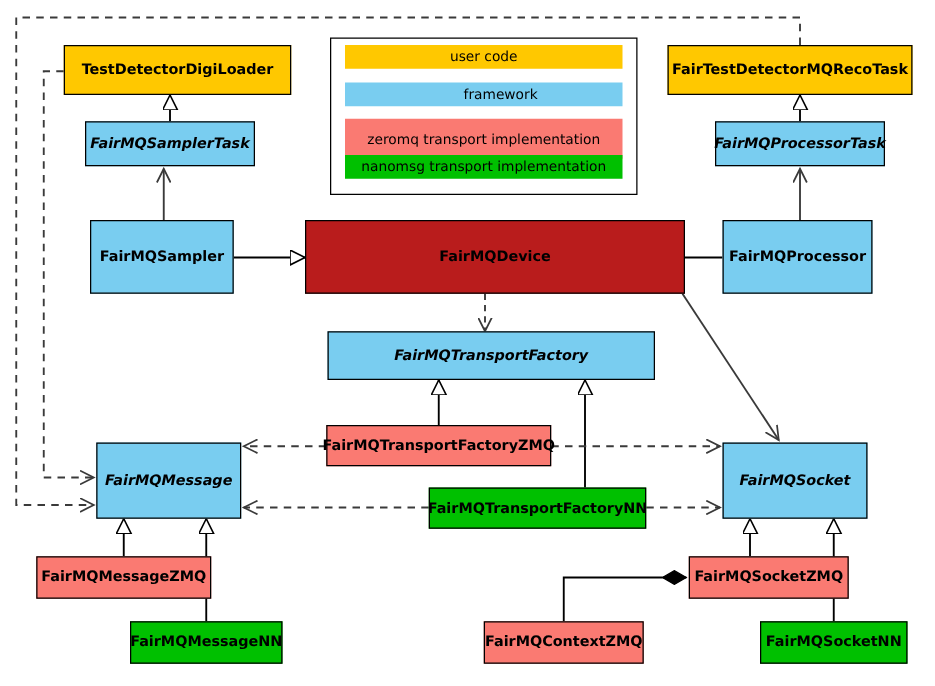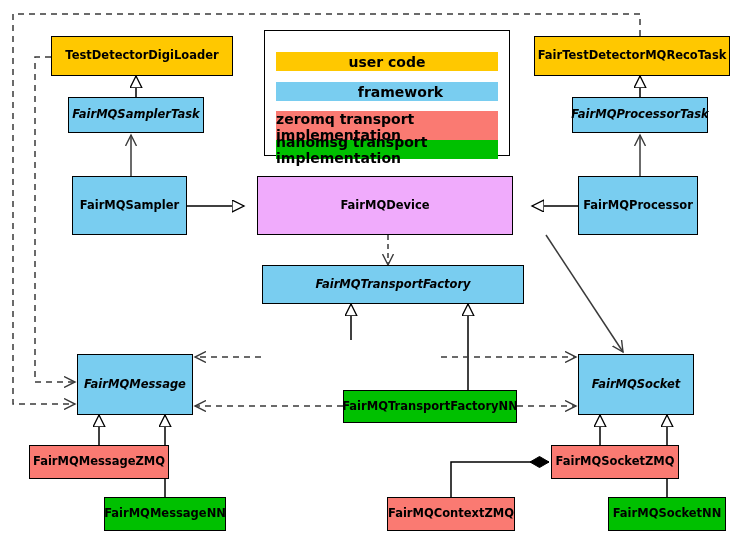--- a/index.html
+++ b/index.html
@@ -6,21 +6,21 @@
   body{width:748px;height:549px;position:relative;overflow:hidden;
        font-family:"DejaVu Sans","Liberation Sans",sans-serif;}
   #canvas{position:absolute;left:0;top:0;width:748px;height:549px;}
   svg.edges{position:absolute;left:0;top:0;width:748px;height:549px;pointer-events:none;}
   .node{position:absolute;box-sizing:border-box;border:1.6px solid #000;
         display:flex;align-items:center;justify-content:center;text-align:right;
         font-size:11.5px;font-weight:bold;color:#000;line-height:1.15;padding:0 4px;}
   .node.abstract{font-style:italic;}
   .legend-box{position:absolute;box-sizing:border-box;border:1.6px solid #000;background:#fff;}
   .legend-item{position:absolute;box-sizing:border-box;display:flex;align-items:center;
-        justify-content:center;font-size:14px;font-weight:bold;color:#000;margin-top:16px;}
+        justify-content:center;font-size:11px;font-weight:normal;color:#000;}
 </style>
 </head>
 <body>
 
 <div id="canvas">
 
   <svg class="edges" viewBox="0 0 748 549" xmlns="http://www.w3.org/2000/svg">
     <defs>
       <marker id="hollowTri" markerWidth="14" markerHeight="14" refX="12" refY="6" orient="auto" markerUnits="userSpaceOnUse">
         <path d="M0,0 L12,6 L0,12 z" fill="#ffffff" stroke="#000" stroke-width="1.3"></path>
@@ -98,40 +98,43 @@
     </div>
 
   <div class="node abstract" style="left:68px;top:97px;width:136px;height:36px;background:#79CDF0;">
     <span>FairMQSamplerTask</span>
     </div>
 
   <div class="node" style="left:72px;top:176px;width:115px;height:59px;background:#79CDF0;">
     <span>FairMQSampler</span>
     </div>
 
-  <div class="node" style="left:257px;top:176px;width:256px;height:59px;background:#f0abfc;">
+  <div class="node" style="left:244px;top:176px;width:304px;height:59px;background:#b91c1c;">
     <span>FairMQDevice</span>
     </div>
 
   <div class="node" style="left:578px;top:176px;width:120px;height:59px;background:#79CDF0;">
     <span>FairMQProcessor</span>
     </div>
 
   <div class="node abstract" style="left:572px;top:97px;width:136px;height:36px;background:#79CDF0;">
     <span>FairMQProcessorTask</span>
     </div>
 
   <div class="node" style="left:534px;top:36px;width:196px;height:40px;background:#FFC800;">
     <span>FairTestDetectorMQRecoTask</span>
     </div>
 
   <div class="node abstract" style="left:262px;top:265px;width:262px;height:39px;background:#79CDF0;">
     <span>FairMQTransportFactory</span>
     </div>
 
+  <div class="node" style="left:261px;top:340px;width:180px;height:33px;background:#FA7A72;">
+    <span>FairMQTransportFactoryZMQ</span>
+    </div>
 
   <div class="node" style="left:343px;top:390px;width:174px;height:33px;background:#00C000;">
     <span>FairMQTransportFactoryNN</span>
     </div>
 
   <div class="node abstract" style="left:77px;top:354px;width:116px;height:61px;background:#79CDF0;">
     <span>FairMQMessage</span>
     </div>
 
   <div class="node" style="left:29px;top:445px;width:140px;height:34px;background:#FA7A72;">

